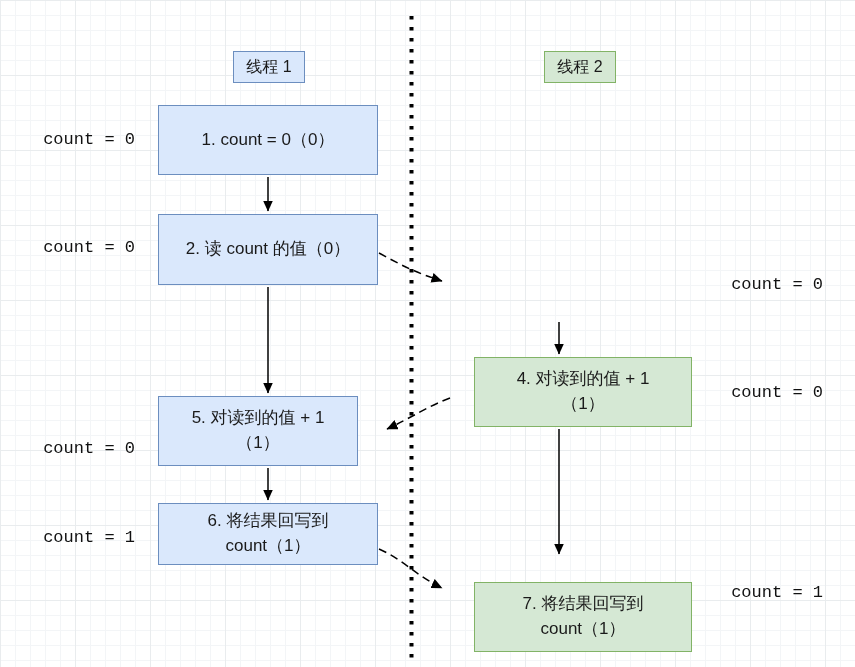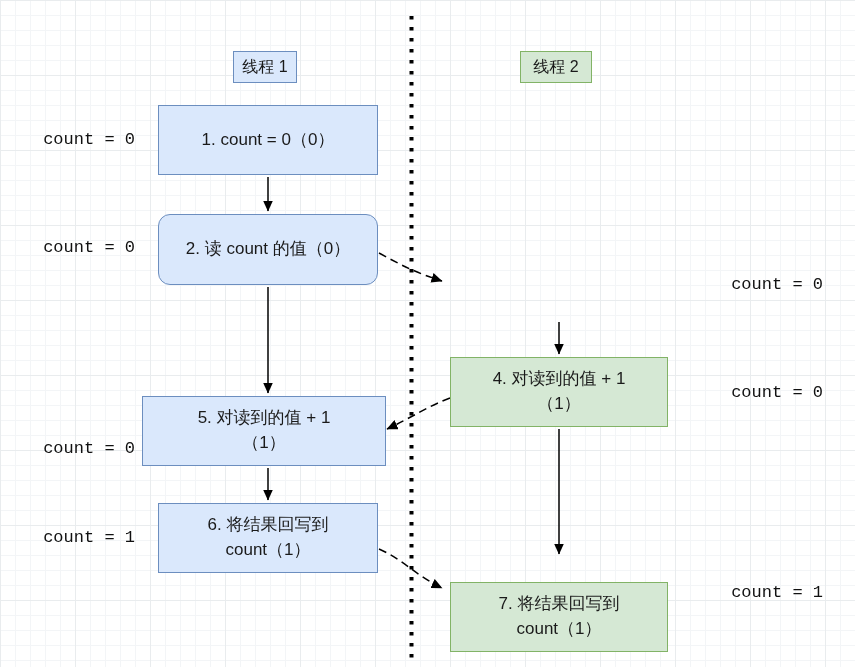--- a/index.html
+++ b/index.html
@@ -33,21 +33,21 @@
     align-items: center;
     justify-content: center;
     text-align: center;
     font-size: 17px;
     line-height: 1.45;
     color: #1a1a1a;
     white-space: pre-line;
     padding: 2px 16px;
   }
   .blue  { background: #dae8fc; border: 1px solid #6c8ebf; }
-  .green { background: #d5e8d4; border: 1px solid #82b366; }
+  .green { background: #d5e8d4; border: 1px solid #82b366; margin-left: 24px; }
   .header { font-size: 16px; padding: 0; }
 
   .side-label {
     position: absolute;
     width: 110px;
     height: 22px;
     line-height: 22px;
     text-align: right;
     font-size: 17px;
     color: #111111;
@@ -73,28 +73,28 @@
     <line x1="268" y1="468" x2="268" y2="500" stroke="#000000" stroke-width="1.5" marker-end="url(#ah)"></line>
 
     <line x1="559" y1="322" x2="559" y2="354" stroke="#000000" stroke-width="1.5" marker-end="url(#ah)"></line>
     <line x1="559" y1="429" x2="559" y2="554" stroke="#000000" stroke-width="1.5" marker-end="url(#ah)"></line>
 
     <path d="M 379 253 C 403 266, 414 272, 442 281" fill="none" stroke="#000000" stroke-width="1.5" stroke-dasharray="8 5" marker-end="url(#ah)"></path>
     <path d="M 450 398 C 428 406, 411 418, 387 429" fill="none" stroke="#000000" stroke-width="1.5" stroke-dasharray="8 5" marker-end="url(#ah)"></path>
     <path d="M 379 549 C 404 560, 415 575, 442 588" fill="none" stroke="#000000" stroke-width="1.5" stroke-dasharray="8 5" marker-end="url(#ah)"></path>
   </svg>
 
-  <div class="node blue header" style="left:233px; top:51px; width:64px; height:32px;">线程 1</div>
+  <div class="node blue header" style="left:233px; top:51px; width:72px; height:32px;">线程 1</div>
   <div class="node green header" style="left:520px; top:51px; width:72px; height:32px;">线程 2</div>
 
   <div class="node blue" style="left:158px; top:105px; width:220px; height:70px;">1. count = 0（0）</div>
-  <div class="node blue" style="left:158px; top:214px; width:220px; height:71px;border-radius:12px;">2. 读 count 的值（0）</div>
-  <div class="node blue" style="left:142px; top:396px; width:244px; height:70px;">5. 对读到的值 + 1
+  <div class="node blue" style="left:158px; top:214px; width:220px; height:71px;">2. 读 count 的值（0）</div>
+  <div class="node blue" style="left:158px; top:396px; width:200px; height:70px;">5. 对读到的值 + 1
 （1）</div>
-  <div class="node blue" style="left:158px; top:503px; width:220px; height:70px;">6. 将结果回写到
+  <div class="node blue" style="left:158px; top:503px; width:220px; height:62px;">6. 将结果回写到
 count（1）</div>
 
   <div class="node green" style="left:450px; top:357px; width:218px; height:70px;">4. 对读到的值 + 1
 （1）</div>
   <div class="node green" style="left:450px; top:582px; width:218px; height:70px;">7. 将结果回写到
 count（1）</div>
 
   <div class="side-label" style="left:25px; top:129px;">count = 0</div>
   <div class="side-label" style="left:25px; top:237px;">count = 0</div>
   <div class="side-label" style="left:25px; top:438px;">count = 0</div>

